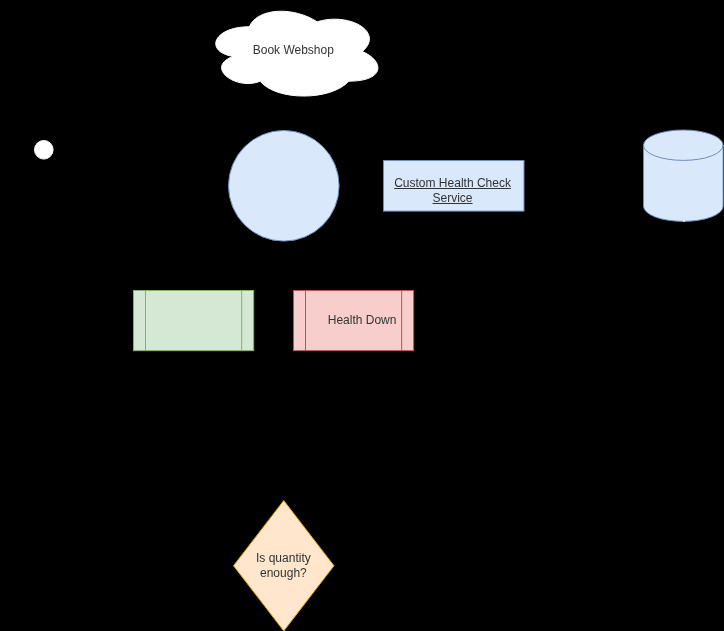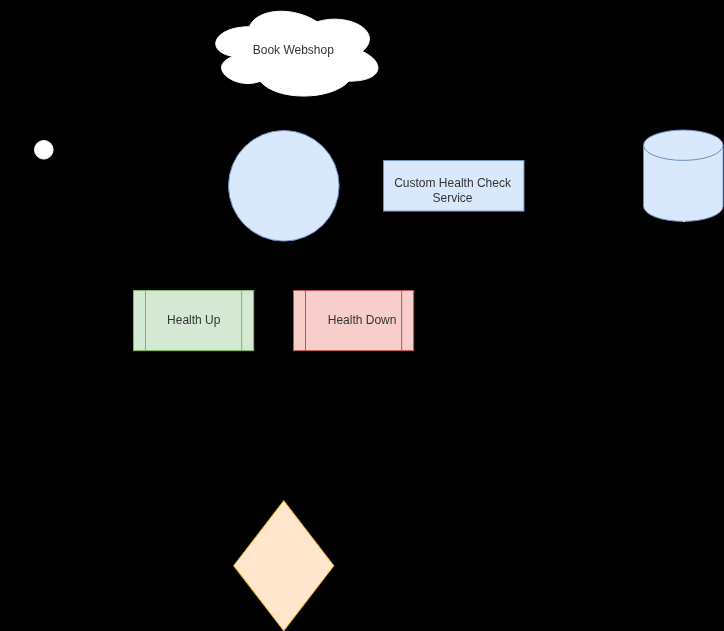--- a/index.html
+++ b/index.html
@@ -47,21 +47,21 @@
   
   #shape-book-webshop        { left: 204px;   top: 2px;     width: 181px;   height: 99px; }
   #label-book-webshop        { left: 202.8px; top: 0.7px;   width: 181px;   height: 99px; }
 
   #shape-start-dot           { left: 33.8px;  top: 139.8px; width: 19.6px;  height: 19.6px; }
 
   #shape-actuator-health     { left: 227.8px; top: 129.8px; width: 111.6px; height: 111.6px; }
   #label-actuator-health     { left: 227.2px; top: 130px;   width: 111px;   height: 111px; }
 
   #shape-custom-health-check { left: 382.6px; top: 159.7px; width: 141.5px; height: 51.6px; }
-  #label-custom-health-check { left: 381.8px; top: 159.8px; width: 141.5px; height: 62px; }
+  #label-custom-health-check { left: 381.8px; top: 159.8px; width: 141.5px; height: 62px; text-decoration: underline; }
 
   #shape-inventory-database  { left: 642.8px; top: 129.8px; width: 80.6px;  height: 91.4px; }
   #label-inventory-database  { left: 643.3px; top: 143.0px; width: 80px;    height: 91px; }
 
   #shape-health-up           { left: 133.2px; top: 289.9px; width: 121.2px; height: 61.2px; }
   #label-health-up           { left: 133.2px; top: 289.4px; width: 121.2px; height: 61.2px; }
 
   #shape-health-down         { left: 293.1px; top: 289.9px; width: 121.2px; height: 61.2px; }
   #label-health-down         { left: 293.1px; top: 289.4px; width: 138px; height: 61.2px; }
 
@@ -96,29 +96,30 @@
 
   <svg class="shape" id="shape-inventory-database" width="80.6" height="91.4" viewBox="0 0 80.6 91.4">
       <path d="M 0.5 15.2 A 39.8 15.2 0 0 1 80.1 15.2 L 80.1 76.2 A 39.8 15.2 0 0 1 0.5 76.2 Z" fill="#dae8fc" stroke="#6c8ebf" stroke-width="1"></path>
       <path d="M 0.5 15.2 A 39.8 15.2 0 0 0 80.1 15.2" fill="none" stroke="#6c8ebf" stroke-width="1"></path>
     </svg>
 
   <svg class="shape" id="shape-health-up" width="121.2" height="61.2" viewBox="0 0 121.2 61.2">
       <rect x="0.5" y="0.5" width="120.2" height="60.2" fill="#d5e8d4" stroke="#82b366" stroke-width="1"></rect>
       <path d="M 12.5 0.5 L 12.5 60.7 M 108.7 0.5 L 108.7 60.7" fill="none" stroke="#82b366" stroke-width="1"></path>
     </svg>
-  <div class="label" id="label-health-up">Health Up</div>
 
   <svg class="shape" id="shape-health-down" width="121.2" height="61.2" viewBox="0 0 121.2 61.2">
       <rect x="0.5" y="0.5" width="120.2" height="60.2" fill="#f8cecc" stroke="#b85450" stroke-width="1"></rect>
       <path d="M 12.5 0.5 L 12.5 60.7 M 108.7 0.5 L 108.7 60.7" fill="none" stroke="#b85450" stroke-width="1"></path>
     </svg>
   <div class="label" id="label-health-down">Health Down</div>
 
   <svg class="shape" id="shape-is-quantity-enough" width="101.5" height="131.5" viewBox="0 0 101.5 131.5">
       <polygon points="50.75,0.5 101,65.75 50.75,131 0.5,65.75" fill="#ffe6cc" stroke="#d79b00" stroke-width="1"></polygon>
     </svg>
+  <div class="label" id="label-is-quantity-enough">Is quantity
+enough?</div>
 
   <svg class="shape" id="shape-db-connection-point" width="2" height="2" viewBox="0 0 2 2">
       <ellipse cx="1" cy="1" rx="0.5" ry="0.5" fill="#ffffff" stroke="#ffffff" stroke-width="1"></ellipse>
     </svg>
 
 </div>
 
 </body></html>

